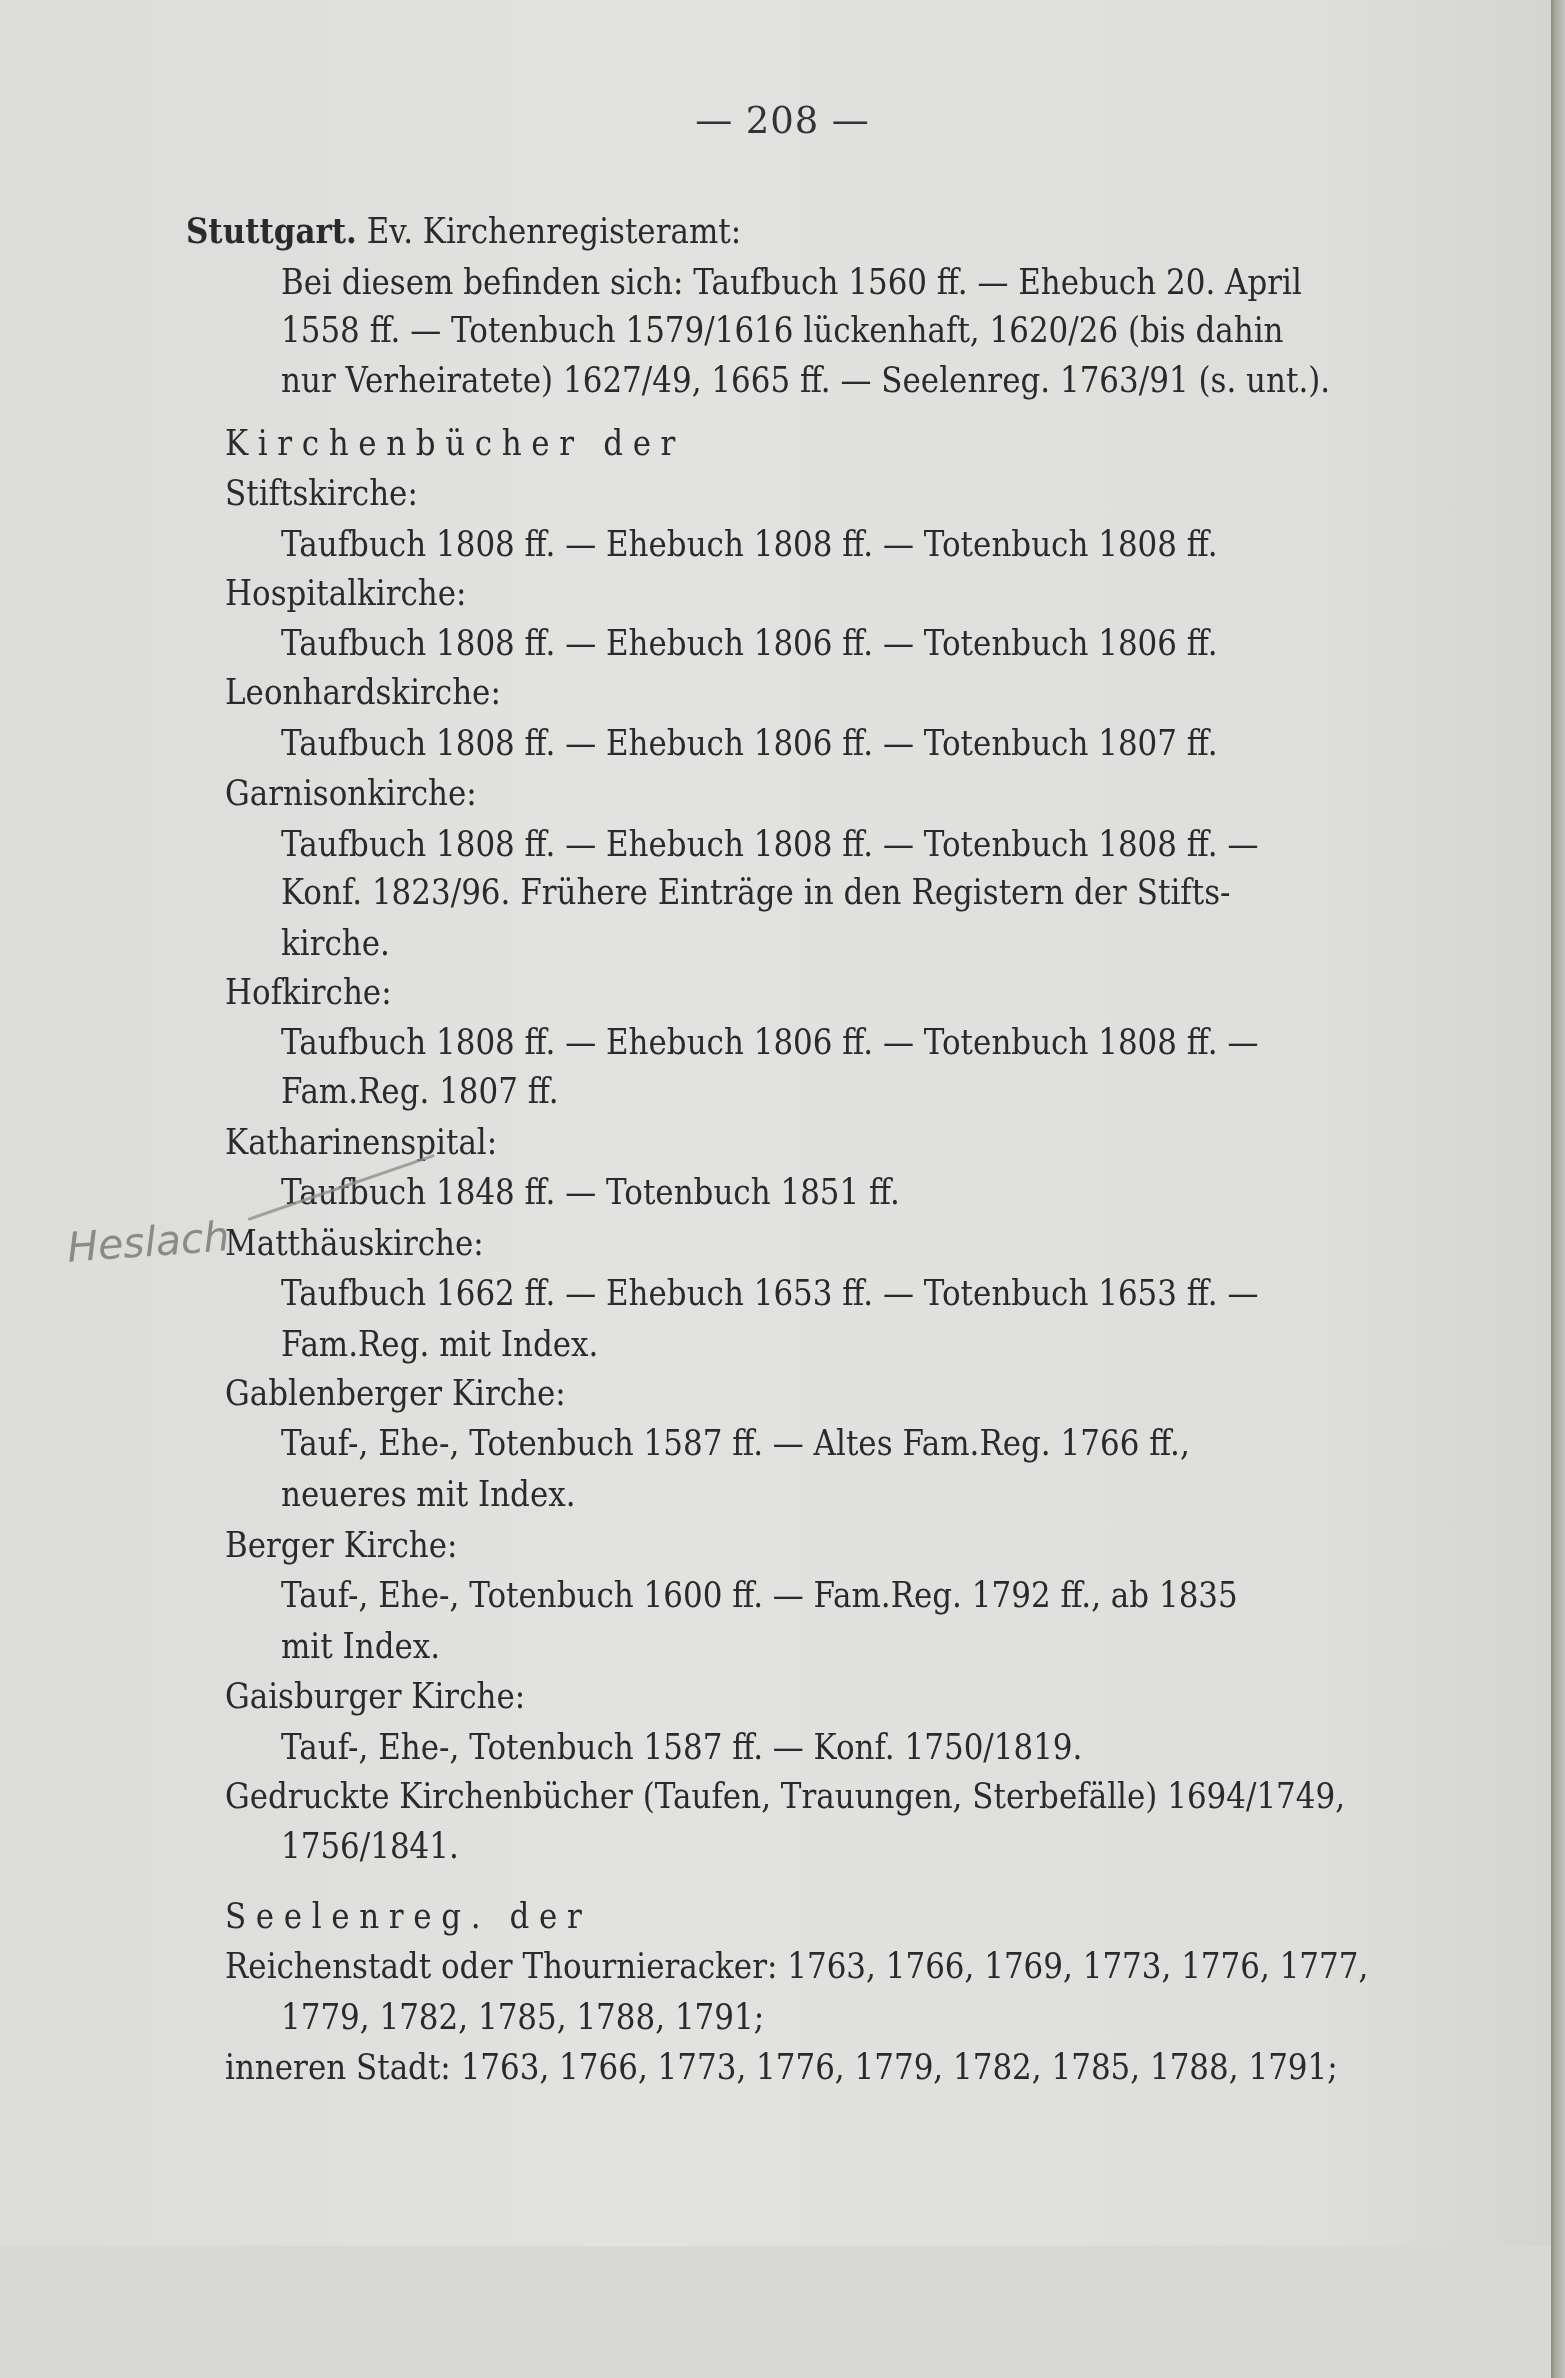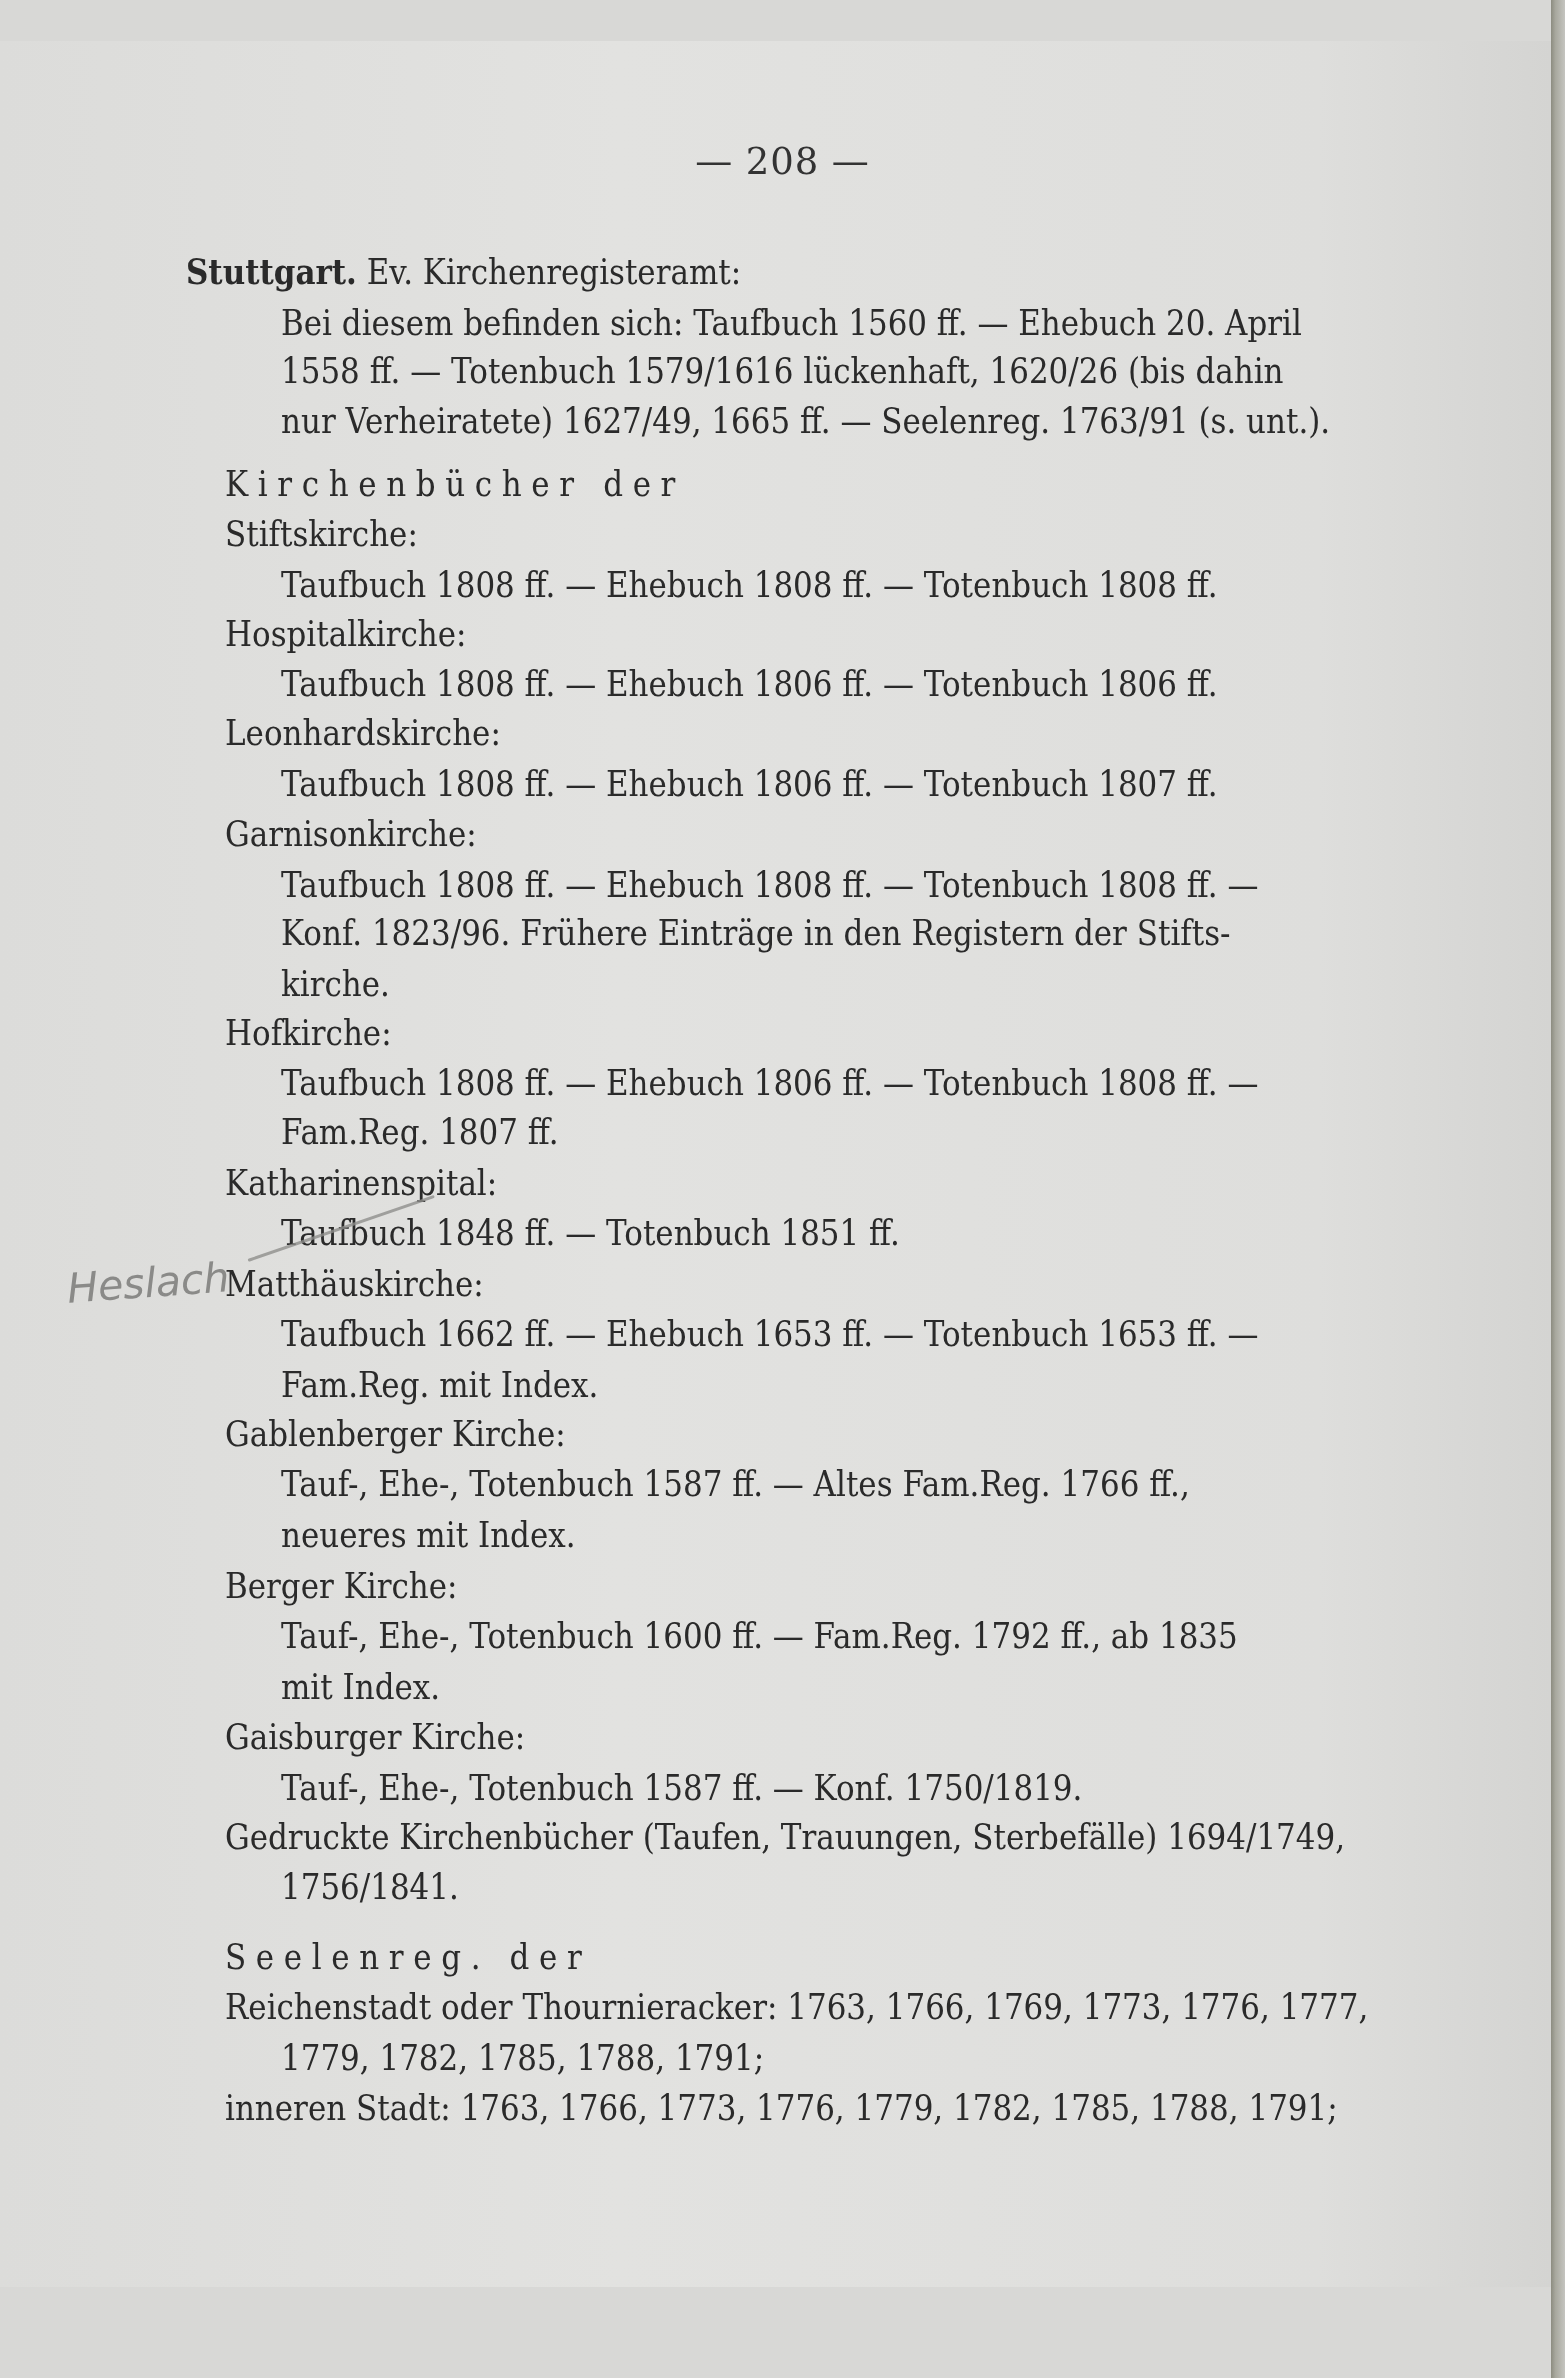--- a/index.html
+++ b/index.html
@@ -6,21 +6,20 @@
   body {
     width: 1566px; height: 2379px; overflow: hidden;
     background: #d8d8d6;
     position: relative;
     font-family: "DejaVu Serif", serif;
     color: #2a2a2a;
   }
   .page {
     position: absolute; left: 0; top: 0; width: 1551px; height: 2246px;
     background: linear-gradient(90deg, #dcdcda 0%, #e2e2e0 40%, #dededc 85%, #d4d4d2 100%);
-    margin-top: 41px;
   }
   .edge {
     position: absolute; left: 1551px; top: 0; width: 15px; height: 2379px;
     background: linear-gradient(90deg, #8c8c80 0%, #a8a89e 30%, #c8c8c4 100%);
   }
   .pagenum {
     position: absolute; top: 99px; left: 689px; width: 187px; text-align: center;
     font-size: 37px; letter-spacing: 0.9px; color: #333;
   }
   .line {

